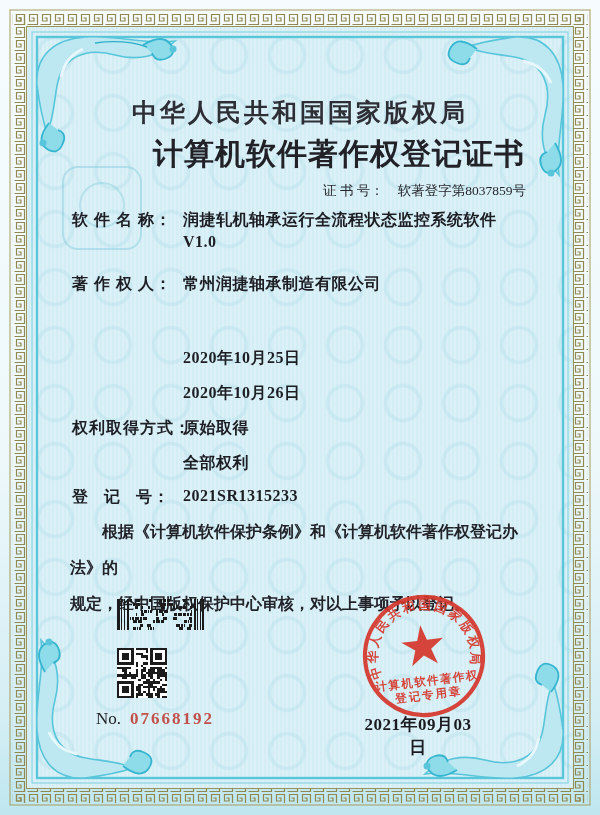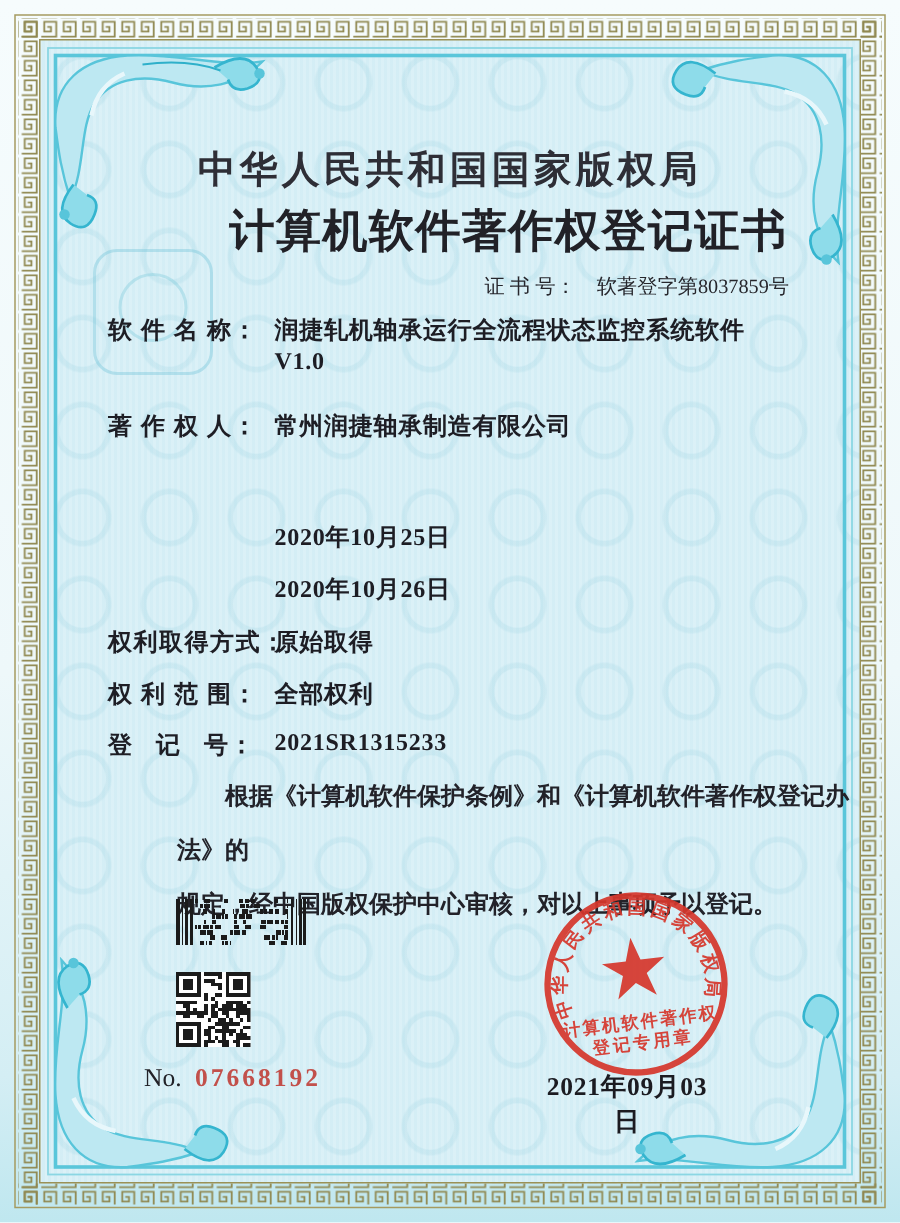--- a/index.html
+++ b/index.html
@@ -31,21 +31,21 @@
     content:"";position:absolute;left:15px;top:14px;width:42px;height:42px;
     border:2px solid rgba(110,195,215,.32);border-radius:50%;
   }
   .t{position:absolute;color:#26262c;}
   .authority{top:96px;left:0;width:100%;text-align:center;font-size:25px;font-weight:bold;letter-spacing:3px;color:#2e2e36;}
   .cert-title{top:134px;left:0;width:100%;text-align:center;font-size:30px;font-weight:bold;letter-spacing:1px;color:#212127;margin-left:39px;}
   .certno-line{top:182px;right:74px;font-size:13.5px;font-weight:normal;color:#26262c;white-space:pre;}
   .certno-line .gap{display:inline-block;width:14px;}
   .row-label{position:absolute;left:72px;font-size:16px;font-weight:bold;white-space:pre;letter-spacing:1px;color:#1e1e25;}
   .row-value{position:absolute;left:183px;font-size:16px;font-weight:bold;color:#1d1d24;letter-spacing:.5px;}
-  .statement{position:absolute;left:70px;top:514px;width:466px;font-size:16px;font-weight:bold;color:#222229;line-height:36px;margin-left:48px;}
+  .statement{position:absolute;left:70px;top:514px;width:466px;font-size:16px;font-weight:bold;color:#222229;line-height:36px;}
   .statement .l1{text-indent:32px;}
   .barcode{position:absolute;left:117px;top:599px;width:87px;height:31px;}
   .qr{position:absolute;left:117px;top:648px;width:50px;height:50px;}
   .serial{position:absolute;left:96px;top:709px;font-size:17px;color:#222228;}
   .serial .num{color:#c2504b;letter-spacing:2px;margin-left:9px;font-weight:bold;}
   .seal{position:absolute;left:350px;top:582px;width:148px;height:148px;transform:rotate(-7deg);opacity:.93;}
   .issue-date{position:absolute;left:358px;top:713px;width:120px;text-align:center;font-size:17px;font-weight:bold;letter-spacing:.5px;color:#1b1b21;}
 </style>
 </head>
 <body>
@@ -115,21 +115,20 @@
   <span class="row-label" style="top:274px">著 作 权 人：</span>
   <span class="row-value" style="top:274px">常州润捷轴承制造有限公司</span>
 
   <span class="row-value" style="top:348px">2020年10月25日</span>
 
   <span class="row-value" style="top:383px">2020年10月26日</span>
 
   <span class="row-label" style="top:418px">权利取得方式：</span>
   <span class="row-value" style="top:418px">原始取得</span>
 
-  <span class="row-label" style="top:453px">权 利 范 围：</span>
   <span class="row-value" style="top:453px">全部权利</span>
 
   <span class="row-label" style="top:487px">登   记   号：</span>
   <span class="row-value" style="top:487px">2021SR1315233</span>
 
   <div class="statement">
     <div class="l1">根据《计算机软件保护条例》和《计算机软件著作权登记办法》的</div>
     <div class="l2">规定，经中国版权保护中心审核，对以上事项予以登记。</div>
   </div>
 

